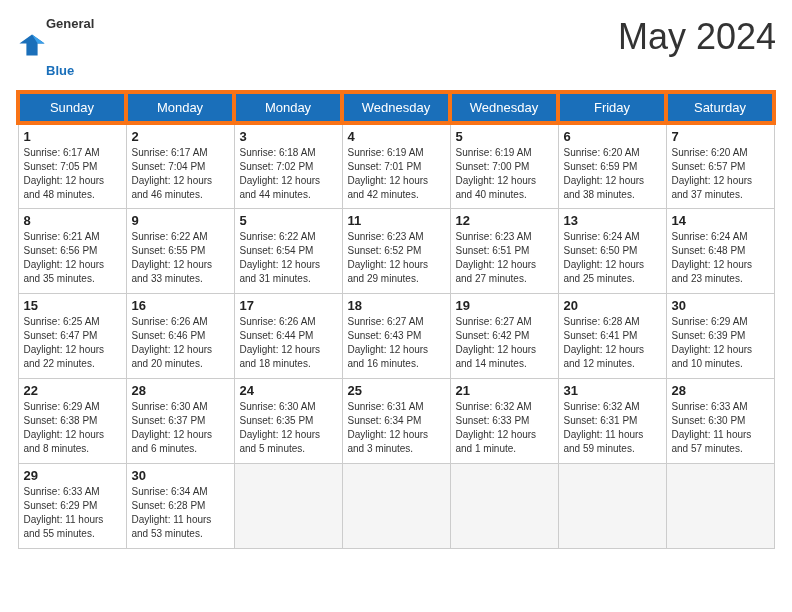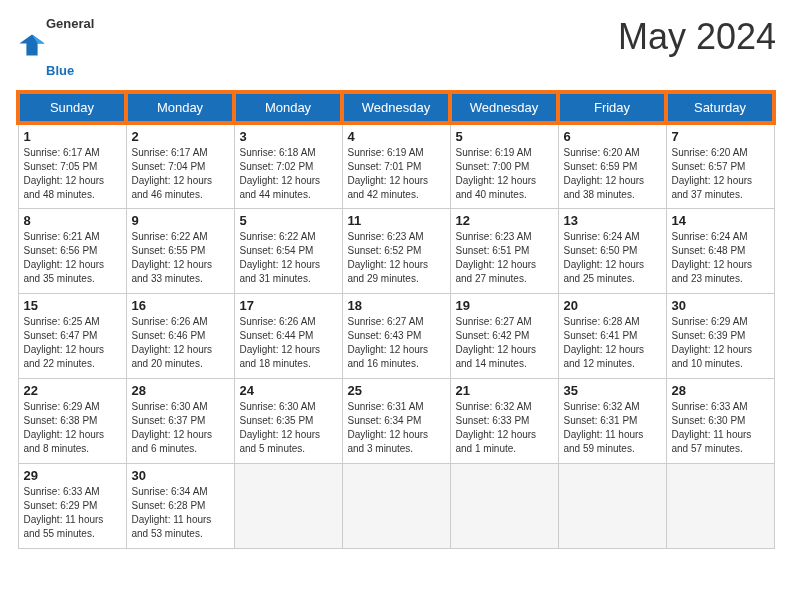--- a/index.html
+++ b/index.html
@@ -317,21 +317,21 @@
       </td>
         <td>
         <span class="day-num">21</span>
         <div class="day-info">
           Sunrise: 6:32 AM<br>
           Sunset: 6:33 PM<br>
           Daylight: 12 hours and 1 minute.
         </div>
       </td>
         <td>
-        <span class="day-num">35</span>
+        <span class="day-num">31</span>
         <div class="day-info">
           Sunrise: 6:32 AM<br>
           Sunset: 6:31 PM<br>
           Daylight: 11 hours and 59 minutes.
         </div>
       </td>
         <td>
         <span class="day-num">28</span>
         <div class="day-info">
           Sunrise: 6:33 AM<br>

